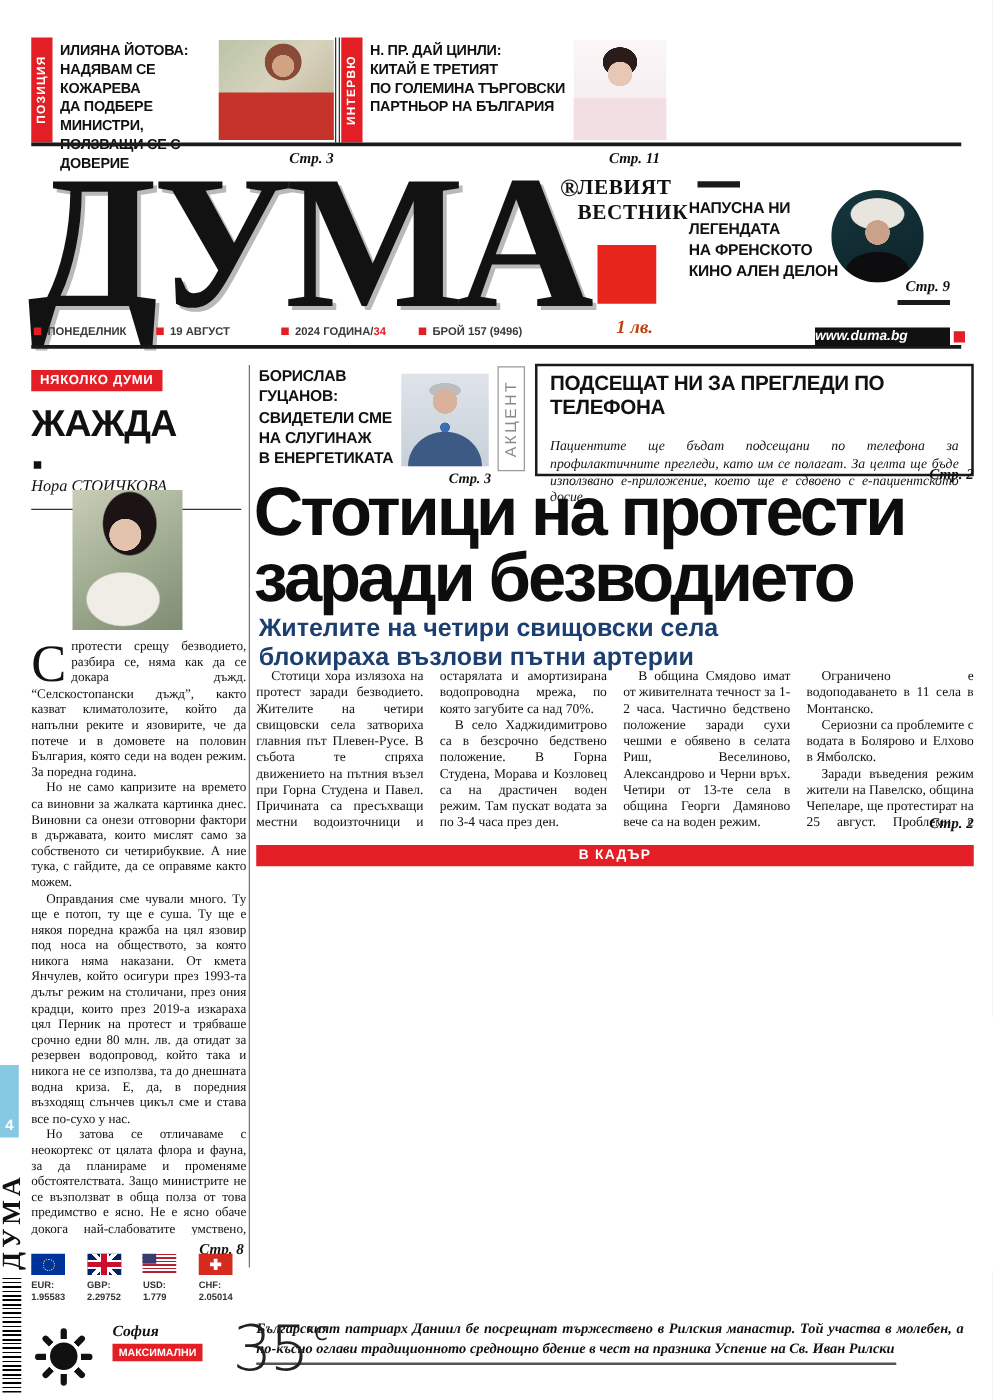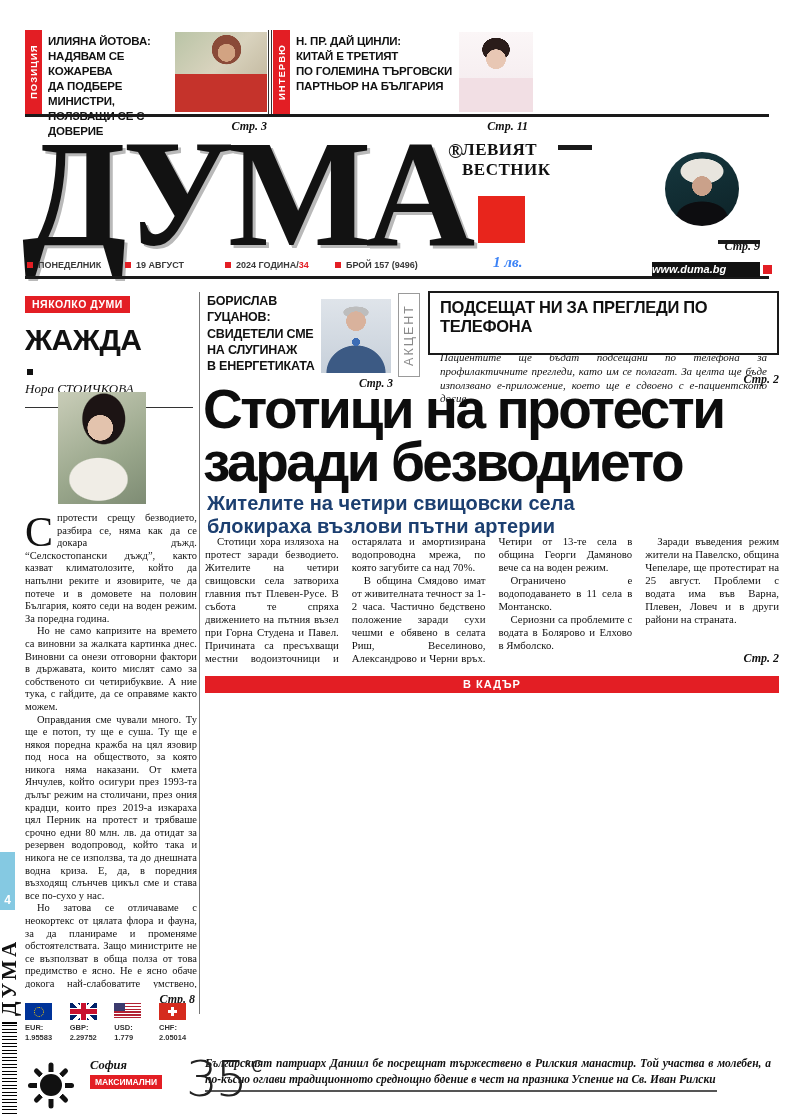--- a/index.html
+++ b/index.html
@@ -81,33 +81,33 @@
     font-size:12.5px; line-height:1.35; white-space:pre-line; letter-spacing:-0.2px;
   }
   .delon-photo {
     position:absolute; left:665px; top:152px; width:74px; height:74px; border-radius:50%;
     background:
       radial-gradient(circle 10px at 50% 46%, #caa18a 97%, transparent),
       radial-gradient(ellipse 22px 13px at 50% 26%, #e8e5de 95%, transparent),
       radial-gradient(ellipse 26px 16px at 50% 88%, #0d0d10 95%, transparent),
       linear-gradient(160deg,#16383f,#0d2227);
   }
-  .delon-page { position:absolute; left:660px; top:239px; width:100px; text-align:right;
+  .delon-page { position:absolute; left:660px; top:222px; width:100px; text-align:right;
     font-style:italic; font-weight:bold; font-size:12px; }
   .delon-dash-bottom { position:absolute; left:718px; top:240px; width:42px; height:4px; background:#1a1a1a; }
 
   
   .dateline { position:absolute; left:25px; top:258px; width:744px; height:16px;
     font-family:"Liberation Sans",sans-serif; font-size:9px; font-weight:bold; color:#3a3a3a; }
   .dl-item { position:absolute; top:2px; white-space:nowrap; }
   .dl-item::before { content:""; display:inline-block; width:6px; height:6px; background:#e31e24; margin-right:5px; }
   .dl-day { left:2px; } .dl-date { left:100px; } .dl-year { left:200px;text-align:right; } .dl-issue { left:310px; }
   .dl-red { color:#e31e24; }
   .dl-price { position:absolute; left:468px; top:-4px; font-family:"Liberation Serif",serif;
-    font-style:italic; font-weight:bold; font-size:15px; color:#3b82f6; }
+    font-style:italic; font-weight:bold; font-size:15px; color:#c2410c; }
   .main-rule { position:absolute; left:25px; top:276px; width:744px; height:3px; background:#1a1a1a; }
   .site-box { position:absolute; left:652px; top:262px; width:108px; height:15px; background:#111;
     color:#fff; font-family:"Liberation Sans",sans-serif; font-weight:bold; font-style:italic;
     font-size:11px; text-align:left; line-height:15px; }
   .site-square { position:absolute; left:763px; top:265px; width:9px; height:9px; background:#e31e24; }
 
   
   .vdivider { position:absolute; left:199px; top:292px; width:1px; height:722px; background:#777; }
 
   .opinion-head { position:absolute; left:25px; top:294px; width:170px; }
@@ -144,21 +144,21 @@
       radial-gradient(circle 10px at 50% 30%, #d9b29c 97%, transparent),
       radial-gradient(ellipse 13px 6px at 50% 18%, #bdbdbd 95%, transparent),
       radial-gradient(ellipse 30px 28px at 50% 100%, #3c5a84 97%, transparent),
       linear-gradient(180deg,#dfe4ea,#c7d0da); }
   .gutsanov-page { position:absolute; right:2px; top:84px; font-style:italic; font-weight:bold; font-size:11.5px; }
 
   .akcent-box-label { position:absolute; left:398px; top:293px; width:22px; height:84px;
     border:1px solid #9a9a9a; display:flex; align-items:center; justify-content:center; }
   .akcent-label { writing-mode:vertical-rl; transform:rotate(180deg); color:#8a8a8a;
     font-family:"Liberation Sans",sans-serif; font-size:12.5px; letter-spacing:2px; }
-  .akcent-box { position:absolute; left:428px; top:291px; width:351px; height:64px;
+  .akcent-box { position:absolute; left:428px; top:291px; width:351px; height:90px;
     border:2px solid #1a1a1a; padding:5px 10px 0 10px; }
   .akcent-headline { font-family:"Liberation Sans",sans-serif; font-weight:bold;
     font-size:16.5px; letter-spacing:-0.3px; }
   .akcent-text { font-style:italic; font-size:11px; line-height:1.25; margin-top:15px; text-align:justify; }
   .akcent-page { position:absolute; left:629px; top:372px; width:150px; text-align:right;
     font-style:italic; font-weight:bold; font-size:12px; }
 
   
   .main-headline { position:absolute; left:203px; top:383px; width:580px;
     font-family:"Liberation Sans",sans-serif; font-weight:900; font-size:55px;
@@ -297,20 +297,24 @@
     <div class="tpage tp3">Стр. 11</div>
   </div>
 
   <div class="duma-title">ДУМА</div>
   <div class="duma-reg">®</div>
   <div class="tagline">ЛЕВИЯТ
 ВЕСТНИК</div>
   <div class="logo-square"></div>
 
   <div class="delon-dash-top"></div>
+  <div class="delon-headline">НАПУСНА НИ
+ЛЕГЕНДАТА
+НА ФРЕНСКОТО
+КИНО АЛЕН ДЕЛОН</div>
   <div class="delon-photo"></div>
   <div class="delon-page">Стр. 9</div>
   <div class="delon-dash-bottom"></div>
 
   <div class="dateline">
     <span class="dl-item dl-day">ПОНЕДЕЛНИК</span>
     <span class="dl-item dl-date">19 АВГУСТ</span>
     <span class="dl-item dl-year"><span>2024 ГОДИНА/</span><span class="dl-red">34</span></span>
     <span class="dl-item dl-issue">БРОЙ 157 (9496)</span>
     <span class="dl-price">1 лв.</span>
@@ -354,20 +358,21 @@
     <div class="akcent-text">Пациентите ще бъдат подсещани по телефона за профилактичните прегледи, като им се полагат. За целта ще бъде използвано е-приложение, което ще е сдвоено с е-пациентското досие.</div>
   </div>
   <div class="akcent-page">Стр. 2</div>
 
   <div class="main-headline">Стотици на протести
 заради безводието</div>
   <div class="main-subhead">Жителите на четири свищовски села
 блокираха възлови пътни артерии</div>
   <div class="main-cols">
     <p>Стотици хора излязоха на протест заради безводието. Жителите на четири свищовски села затвориха главния път Плевен-Русе. В събота те спряха движението на пътния възел при Горна Студена и Павел. Причината са пресъхващи местни водоизточници и остарялата и амортизирана водопроводна мрежа, по която загубите са над 70%.</p>
+    <p>В село Хаджидимитрово са в безсрочно бедствено положение. В Горна Студена, Морава и Козловец са на драстичен воден режим. Там пускат водата за по 3-4 часа през ден.</p>
     <p>В община Смядово имат от живителната течност за 1-2 часа. Частично бедствено положение заради сухи чешми е обявено в селата Риш, Веселиново, Александрово и Черни връх. Четири от 13-те села в община Георги Дамяново вече са на воден режим.</p>
     <p>Ограничено е водоподаването в 11 села в Монтанско.</p>
     <p>Сериозни са проблемите с водата в Болярово и Елхово в Ямболско.</p>
     <p>Заради въведения режим жители на Павелско, община Чепеларе, ще протестират на 25 август. Проблеми с водата има във Варна, Плевен, Ловеч и в други райони на страната.</p>
   </div>
   <div class="main-page">Стр. 2</div>
 
   <div class="kadar-bar">В КАДЪР</div>
   <div class="caption">Българският патриарх Даниил бе посрещнат тържествено в Рилския манастир. Той участва в молебен, а по-късно оглави традиционното среднощно бдение в чест на празника Успение на Св. Иван Рилски</div>
   <div class="caption-rule"></div>

